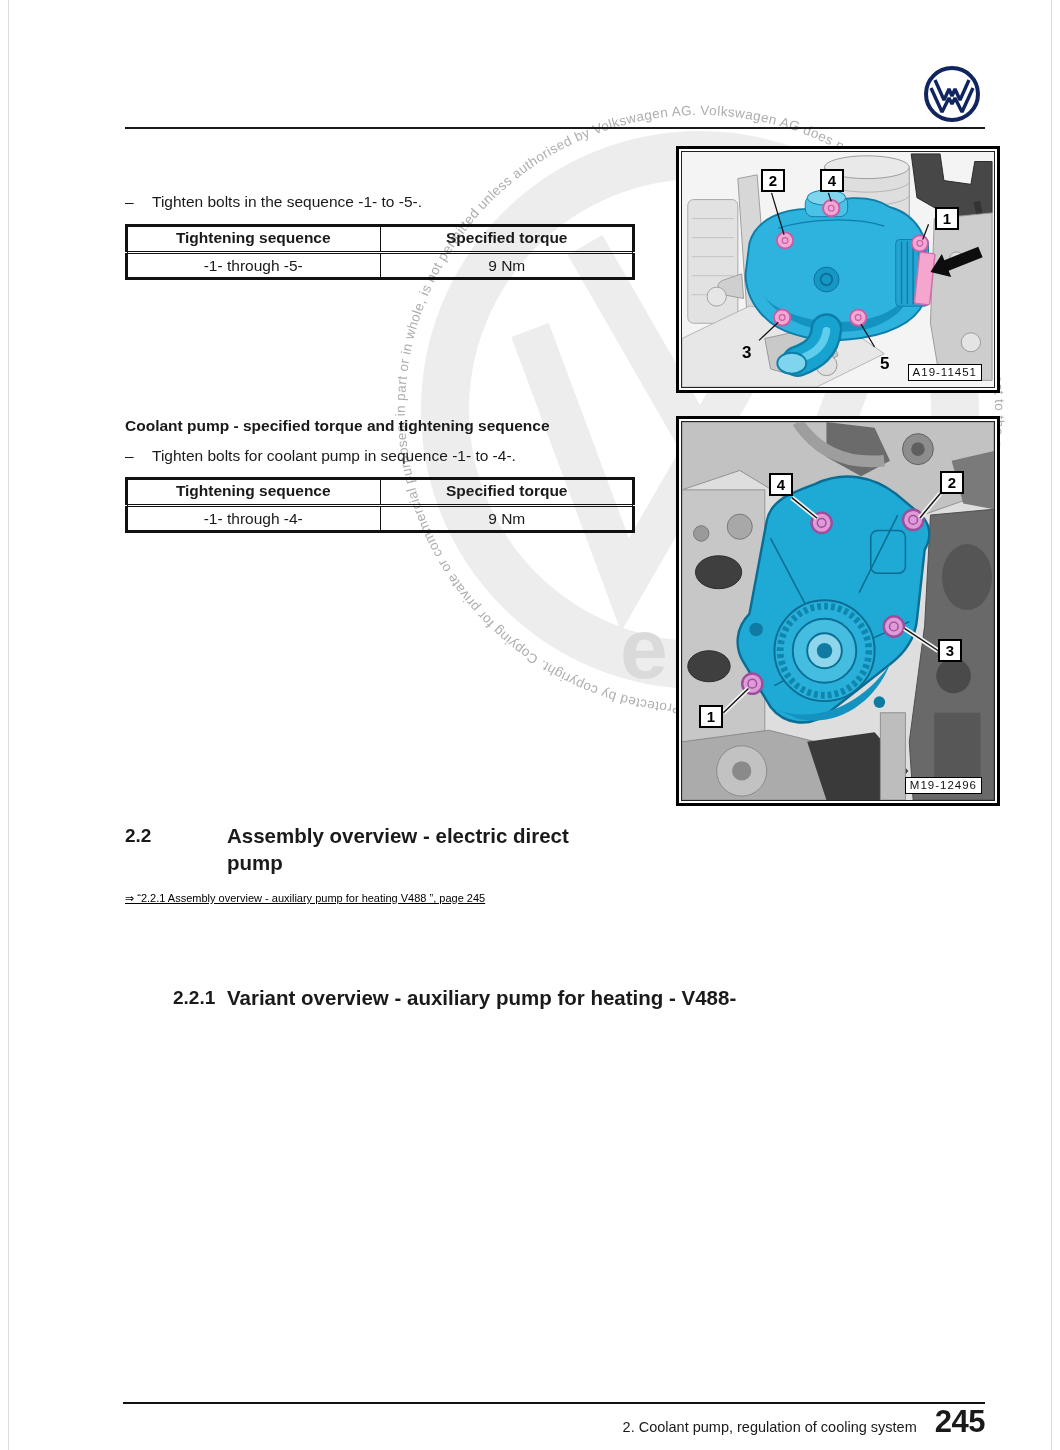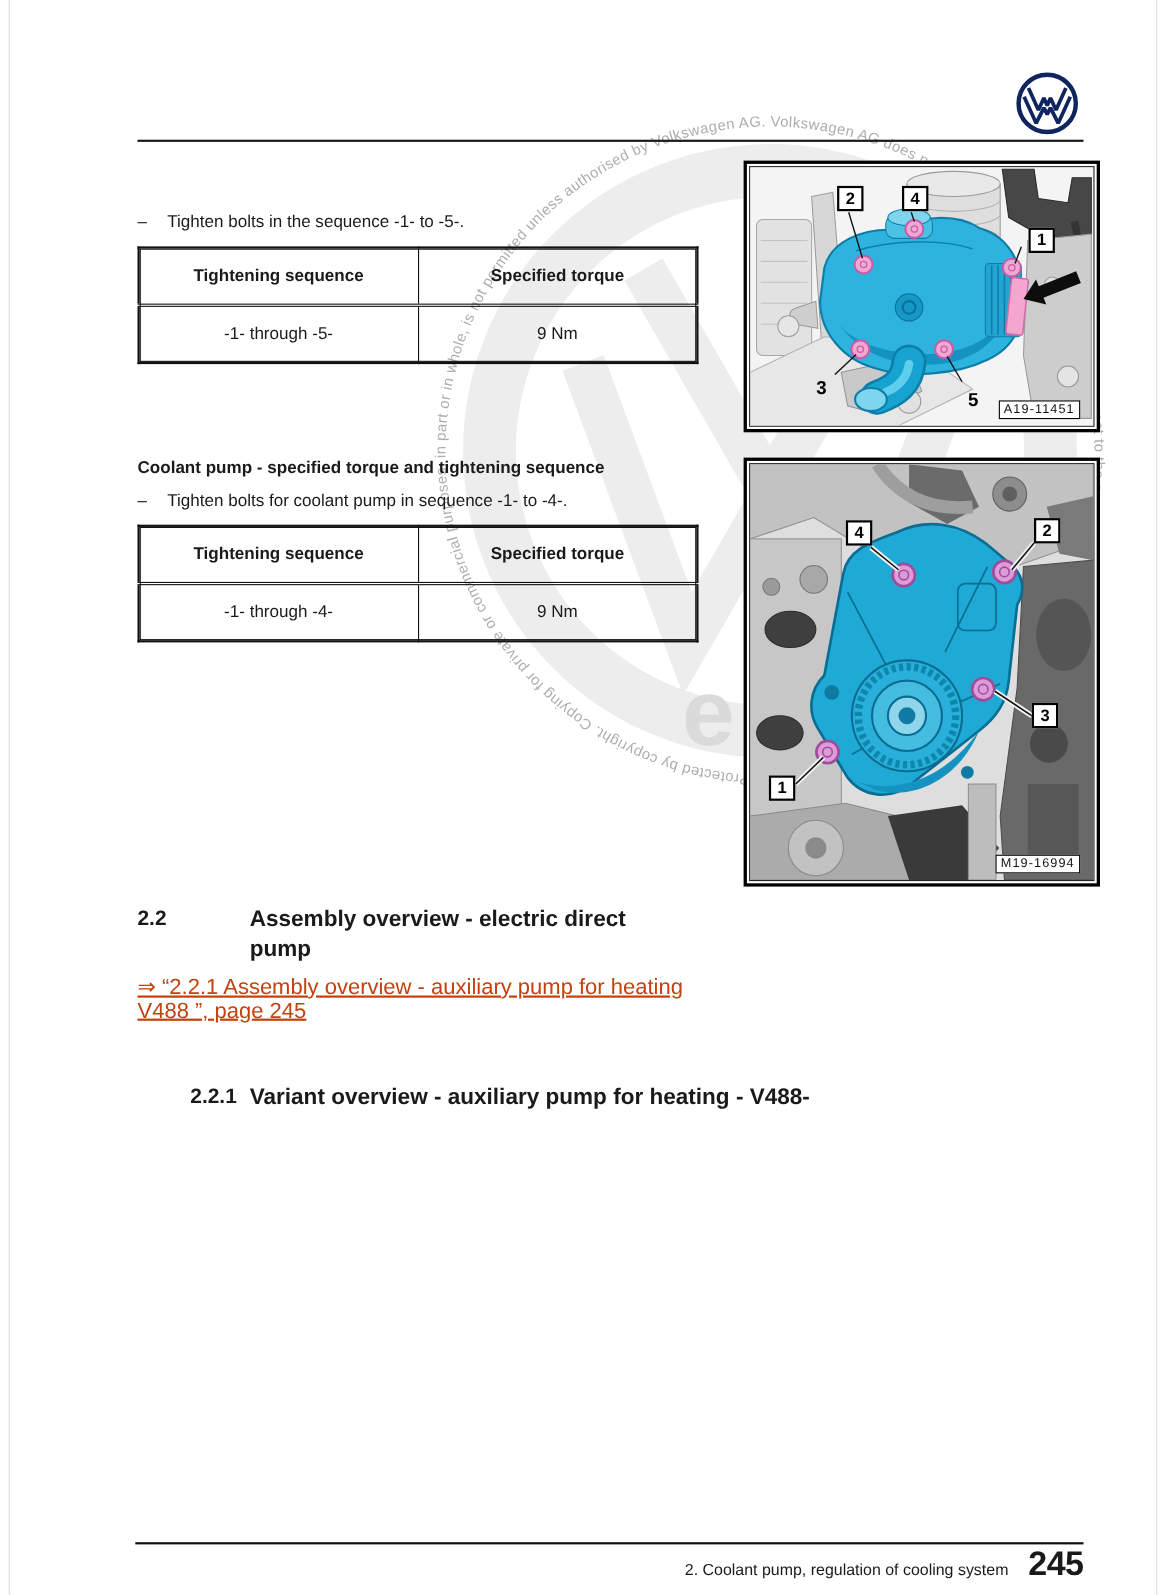--- a/index.html
+++ b/index.html
@@ -24,31 +24,31 @@
   .vw-logo { position:absolute; left:922px; top:64px; width:60px; height:60px; z-index:1; }
   .hdr-rule { position:absolute; left:125px; top:127px; width:860px; height:2px; background:#1a1a1a; z-index:1; }
   
   .h-bold { position:absolute; z-index:1; font-weight:bold; font-size:15.5px; line-height:20px; }
   .step { position:absolute; z-index:1; font-size:15.5px; line-height:20px; }
   .step .dash { position:absolute; left:0; top:0; }
   .step .stxt { display:block; padding-left:27px; }
   
   table.vw { position:absolute; z-index:1; border-collapse:collapse; width:510px; table-layout:fixed; }
   table.vw th, table.vw td {
-    border:1px solid #111; text-align:center; font-size:15.5px; padding:16px 4px; height:27px;
+    border:1px solid #111; text-align:center; font-size:15.5px; padding:3px 4px; height:27px;
   }
   table.vw th { font-weight:bold; border-bottom:3px double #111; }
   table.vw { border:2px solid #111; outline:1px solid #111; outline-offset:-3px; }
   
   .sec-num { position:absolute; left:125px; z-index:1; font-weight:bold; font-size:19px; line-height:27px; }
   .sec-title { position:absolute; left:227px; z-index:1; font-weight:bold; font-size:20.5px; line-height:27px; }
   
   .xref {
     position:absolute; left:125px; width:545px; z-index:2;
-    font-size:20px; line-height:21px; color:#c2410c;
+    font-size:11px; line-height:21px; color:#000000;
     text-decoration:underline; cursor:pointer;
   }
   
   .fig {
     position:absolute; z-index:2; background:#fff;
     border:3px solid #000; padding:2px;
   }
   .fig .inner { position:relative; width:100%; height:100%; border:1px solid #222; overflow:hidden; background:#eee; }
   .fig svg { display:block; }
   .co {
@@ -298,21 +298,21 @@
             <line x1="268" y1="74" x2="247" y2="99"></line>
             <line x1="266" y1="236" x2="231" y2="213"></line>
             <line x1="43" y1="300" x2="69" y2="275"></line>
           </g>
         </g>
       </svg>
       <div class="co" style="left:87px;  top:51px;">4</div>
       <div class="co" style="left:258px; top:49px;">2</div>
       <div class="co" style="left:256px; top:217px;">3</div>
       <div class="co" style="left:17px;  top:283px;">1</div>
-      <div class="fig-label" style="right:12px; bottom:6px;">M19-16994</div>
+      <div class="fig-label" style="right:12px; bottom:6px;">M19-12496</div>
     </div>
   </div>
 
   <div class="sec-num" style="top:822px;">2.2</div>
   <div class="sec-title" style="top:822px; width:385px;">Assembly overview - electric direct pump</div>
 
   <a class="xref" style="top:888px;" href="#">⇒ “2.2.1 Assembly overview - auxiliary pump for heating V488 ”, page 245</a>
 
   <div class="sec-num" style="top:984px;margin-left:48px;">2.2.1</div>
   <div class="sec-title" style="top:984px; width:700px;">Variant overview - auxiliary pump for heating - V488-</div>

